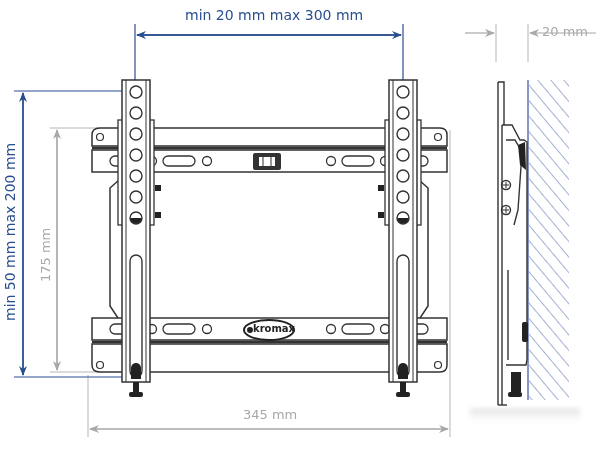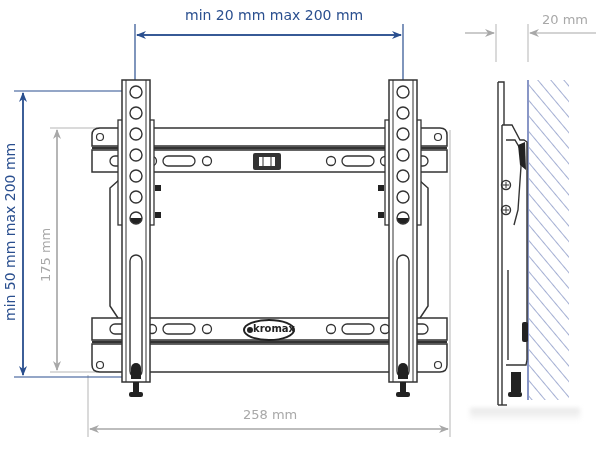--- a/index.html
+++ b/index.html
@@ -181,23 +181,23 @@
       <path d="M503,185 L509,185 M506,182 L506,188" stroke-width="1"></path>
       <path d="M503,210 L509,210 M506,207 L506,213" stroke-width="1"></path>
     </g>
     <path d="M518,145 L525,142 L526,170 L520,165 Z" fill="#222"></path>
     <rect x="522" y="322" width="6" height="20" rx="2" fill="#222"></rect>
     <rect x="511" y="372" width="10" height="20" fill="#222"></rect>
     <rect x="508" y="392" width="14" height="5" rx="2" fill="#222"></rect>
   </g>
 </svg>
 
-<div class="lbl blue" style="left:185px; top:7px; font-size:14px;">min 20 mm max 200 mm</div>
-
-<div class="lbl gray" style="left:542px; top:12px; font-size:13px;">20 mm</div>
+<div class="lbl blue" style="left:185px; top:7px; font-size:14px;">min 20 mm max 300 mm</div>
+
+<div class="lbl gray" style="left:542px; top:24px; font-size:13px;">20 mm</div>
 
 <div class="lbl blue vert" style="left:2px; top:321px; font-size:14px;">min 50 mm max 200 mm</div>
 
 <div class="lbl gray vert" style="left:38px; top:282px; font-size:13px;">175 mm</div>
 
-<div class="lbl gray" style="left:243px; top:407px; font-size:13px;">258 mm</div>
+<div class="lbl gray" style="left:243px; top:407px; font-size:13px;">345 mm</div>
 
 <div class="lbl" style="left:253px; top:323px; font-size:10px; color:#222; font-weight:bold;">kromax</div>
 
 </body></html>

